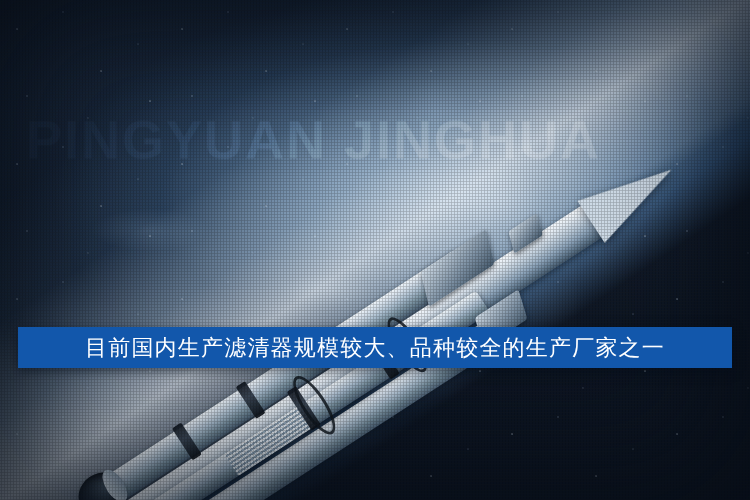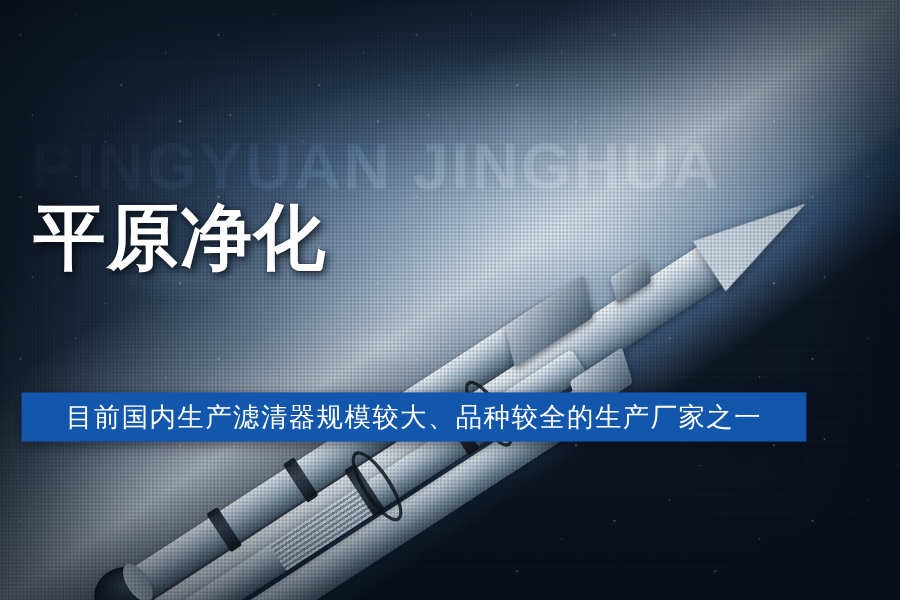--- a/index.html
+++ b/index.html
@@ -219,21 +219,21 @@
     color: #ffffff;
     letter-spacing: 0px;
     white-space: nowrap;
     text-shadow: 2px 3px 8px rgba(4,9,17,.9), 0 0 3px rgba(8,14,24,.7);
   }
 
   .tagline-bar {
     position: absolute;
     left: 18px;
     top: 327px;
-    width: 654px;
+    width: 714px;
     height: 41px;
     background: #1257ab;
     box-shadow: 0 3px 10px rgba(4,12,26,.55);
   }
   .tagline-text {
     position: absolute;
     inset: 0;
     display: flex;
     align-items: center;
     justify-content: center;
@@ -274,19 +274,18 @@
     <div class="r-nose"></div>
     <div class="r-nozzle n1"></div>
 
   </div>
 
   <div class="layer halftone"></div>
   <div class="layer scanlines"></div>
   <div class="layer vignette"></div>
 
   <div class="watermark">PINGYUAN JINGHUA</div>
-  <div class="title">平原净化</div>
 
   <div class="tagline-bar">
     <div class="tagline-text">目前国内生产滤清器规模较大、品种较全的生产厂家之一</div>
   </div>
 
 </div>
 
 </body></html>

